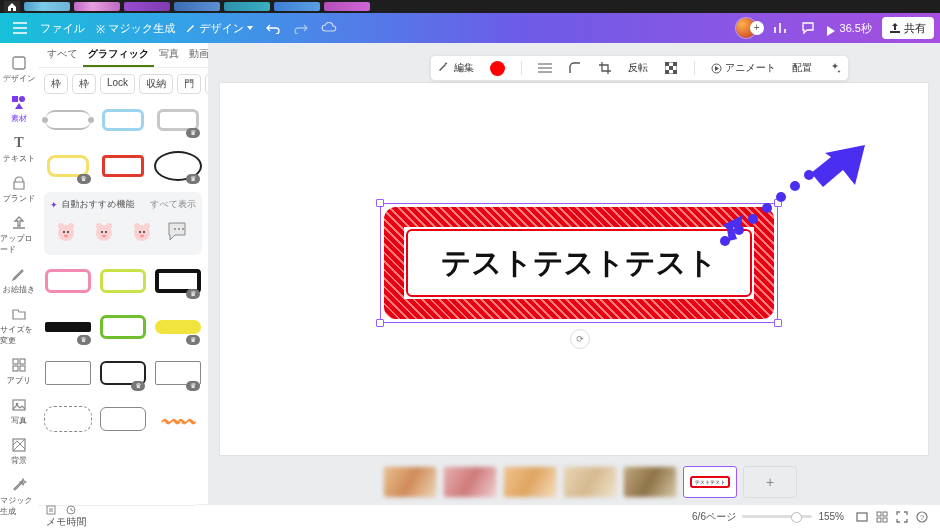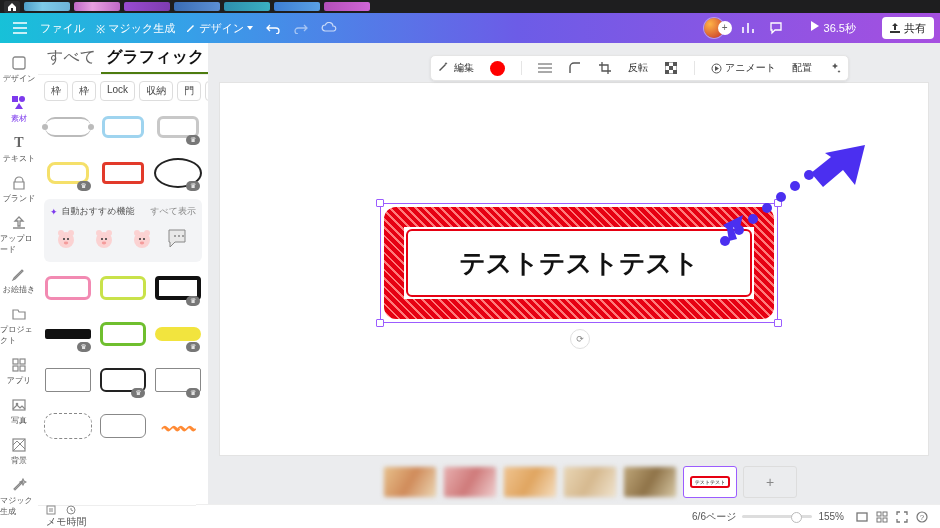--- a/index.html
+++ b/index.html
@@ -20,37 +20,37 @@
 .tab-strip .spacer{flex:1}
 
 
 .menubar{height:30px;width:100%;background:linear-gradient(90deg,#17c1d8 0%,#36a0e8 20%,#6c5ce7 55%,#a64fe0 100%);display:flex;align-items:center;box-sizing:border-box;padding:0 6px;color:#fff}
 .menubar .menu-btn{height:20px;padding:0 6px;display:flex;align-items:center;cursor:pointer;font-size:11px}
 .menubar .menu-btn.small{padding:0 5px}
 .menubar .icon-btn{width:24px;height:24px;display:flex;align-items:center;justify-content:center;cursor:pointer;margin:0 2px}
 .menubar .sep{flex:1}
 .menubar .avatar{width:20px;height:20px;border-radius:50%;background:radial-gradient(circle at 30% 30%,#ffb347,#c32f27);box-shadow:0 0 0 1px rgba(255,255,255,.4)}
 .menubar .plus-avatar{width:14px;height:14px;border-radius:50%;background:#fff;color:#666;font-size:10px;line-height:14px;text-align:center;margin-left:-6px;margin-right:2px}
-.menubar .play-cap{display:flex;align-items:flex-start;gap:4px;margin:0 20px}
+.menubar .play-cap{display:flex;align-items:flex-end;gap:4px;margin:0 4px}
 .menubar .share-btn{background:#fff;color:#222;border-radius:4px;height:22px;padding:0 8px;display:flex;align-items:center;gap:4px;font-size:11px;margin-left:6px}
 .chev{display:inline-block;width:0;height:0;border-left:3px solid transparent;border-right:3px solid transparent;border-top:4px solid currentColor;margin-left:3px}
 
 
 .rail{position:absolute;left:0;top:43px;bottom:0;width:38px;background:#fff;border-right:1px solid #eee;display:flex;flex-direction:column;align-items:center;padding-top:6px;gap:0}
 .rail .rail-item{width:38px;display:flex;flex-direction:column;align-items:center;gap:1px;color:#555;font-size:8px;padding:5px 0;cursor:pointer}
 .rail .rail-item.active{color:#7d3aed}
 .rail .rail-item .ri-icon{width:18px;height:18px;display:flex;align-items:center;justify-content:center}
 .rail .rail-spacer{flex:1}
 
 
 .panel{position:absolute;left:38px;top:43px;bottom:23px;width:170px;background:#fff;border-right:1px solid #eee;display:flex;flex-direction:column}
 .panel .search{display:flex;align-items:center;margin:5px 6px;height:24px;border:1px solid #ddd;border-radius:5px;padding:0 6px;gap:4px}
 .panel .search input{border:none;outline:none;flex:1;font-size:11px;height:16px;min-width:0}
 .panel .search .clear,.panel .search .opts{width:14px;height:14px;display:flex;align-items:center;justify-content:center;color:#777;cursor:pointer}
-.panel .cat-tabs{display:flex;font-size:16px;color:#666;padding:0 4px;border-bottom:1px solid #eee;gap:0;overflow:hidden;white-space:nowrap}
+.panel .cat-tabs{display:flex;font-size:10px;color:#666;padding:0 4px;border-bottom:1px solid #eee;gap:0;overflow:hidden;white-space:nowrap}
 .panel .cat-tabs .ct{padding:4px 5px;cursor:pointer}
 .panel .cat-tabs .ct.active{color:#111;border-bottom:2px solid #4d7c0f;font-weight:600}
 .panel .chip-row{display:flex;gap:4px;padding:6px 6px;overflow:hidden;white-space:nowrap}
 .panel .chip{border:1px solid #ddd;border-radius:4px;padding:2px 6px;font-size:10px;color:#444;cursor:pointer;flex-shrink:0}
 
 .panel .grid{flex:1;overflow-y:auto;overflow-x:hidden;padding:0 6px 6px}
 .panel .grid::-webkit-scrollbar{width:6px}
 .panel .grid::-webkit-scrollbar-thumb{background:#ccc;border-radius:3px}
 .row3{display:flex;gap:6px;margin-bottom:6px}
 .cell{position:relative;flex:1;height:40px;background:#fff;border-radius:4px;display:flex;align-items:center;justify-content:center}
@@ -97,21 +97,21 @@
 .selection{position:absolute;left:160px;top:120px;width:398px;height:120px}
 .sel-border{position:absolute;inset:0;border:1px solid #9b5cff}
 .handle{position:absolute;width:6px;height:6px;background:#fff;border:1px solid #9b5cff;border-radius:1px}
 .handle.tl{top:-4px;left:-4px}.handle.tr{top:-4px;right:-4px}.handle.bl{bottom:-4px;left:-4px}.handle.br{bottom:-4px;right:-4px}
 .rot{position:absolute;left:50%;bottom:-26px;width:18px;height:18px;margin-left:-9px;border:1px solid #e0e0e0;background:#fff;border-radius:50%;display:flex;align-items:center;justify-content:center;color:#888;font-size:9px}
 .red-frame{position:absolute;inset:4px;border-radius:12px;background:
   linear-gradient(#fff,#fff) padding-box,
   repeating-linear-gradient(45deg,#e60012 0 4px,#ff7a7a 4px 6px) border-box;
   border:20px solid transparent}
 .red-frame .innerline{position:absolute;inset:2px;border:2px solid #e60012;border-radius:6px;display:flex;align-items:center;justify-content:center}
-.red-frame .txt{font-size:26px;font-weight:650;color:#111;white-space:nowrap}
+.red-frame .txt{font-size:30px;font-weight:650;color:#111;white-space:nowrap}
 .arrow{position:absolute;left:495px;top:62px}
 
 
 .pages{position:absolute;left:122px;right:90px;bottom:6px;height:34px;display:flex;align-items:center;gap:6px;justify-content:center}
 .pg{width:52px;height:30px;border:1px solid #ddd;border-radius:3px;overflow:hidden;background:#fff;cursor:pointer}
 .pg.blur{filter:blur(2px)}
 .pg-thumb{width:100%;height:100%}
 .pg.current{border-color:#9b5cff}
 .pg-add{width:52px;height:30px;border:1px solid #ddd;border-radius:3px;display:flex;align-items:center;justify-content:center;color:#888;font-size:14px;cursor:pointer}
 
@@ -249,21 +249,21 @@
         </svg>
       </div>
       <span>お絵描き</span>
     </div>
   <div class="rail-item">
       <div class="ri-icon">
         <svg width="16" height="16">
           <path d="M2 4h5l1 2h6v7H2Z" fill="none" stroke="#888" stroke-width="1.2"></path>
         </svg>
       </div>
-      <span>プロジェクト</span>
+      <span>サイズを変更</span>
     </div>
   <div class="rail-item">
       <div class="ri-icon">
         <svg width="16" height="16">
           <rect x="2" y="2" width="5" height="5" fill="none" stroke="#888" stroke-width="1.2"></rect>
           <rect x="9" y="2" width="5" height="5" fill="none" stroke="#888" stroke-width="1.2"></rect>
           <rect x="2" y="9" width="5" height="5" fill="none" stroke="#888" stroke-width="1.2"></rect>
           <rect x="9" y="9" width="5" height="5" fill="none" stroke="#888" stroke-width="1.2"></rect>
         </svg>
       </div>

